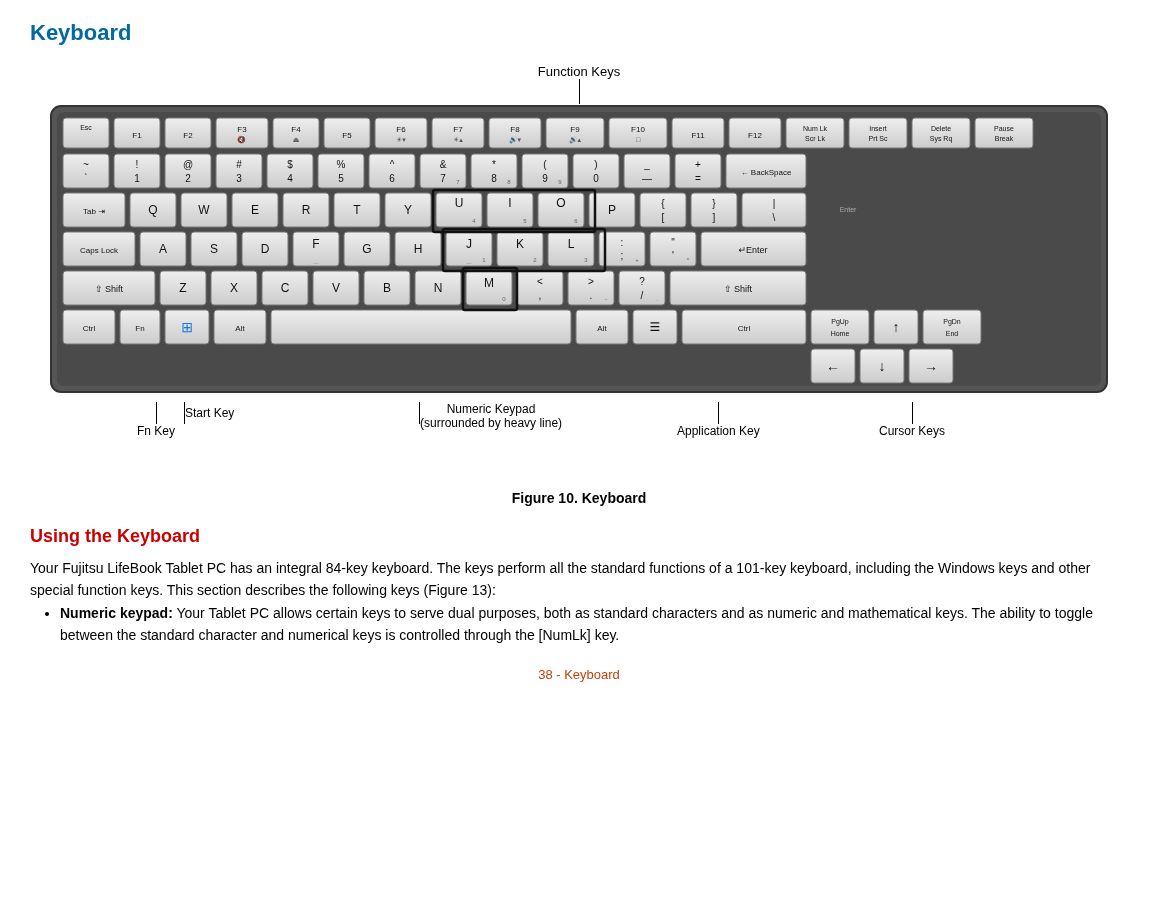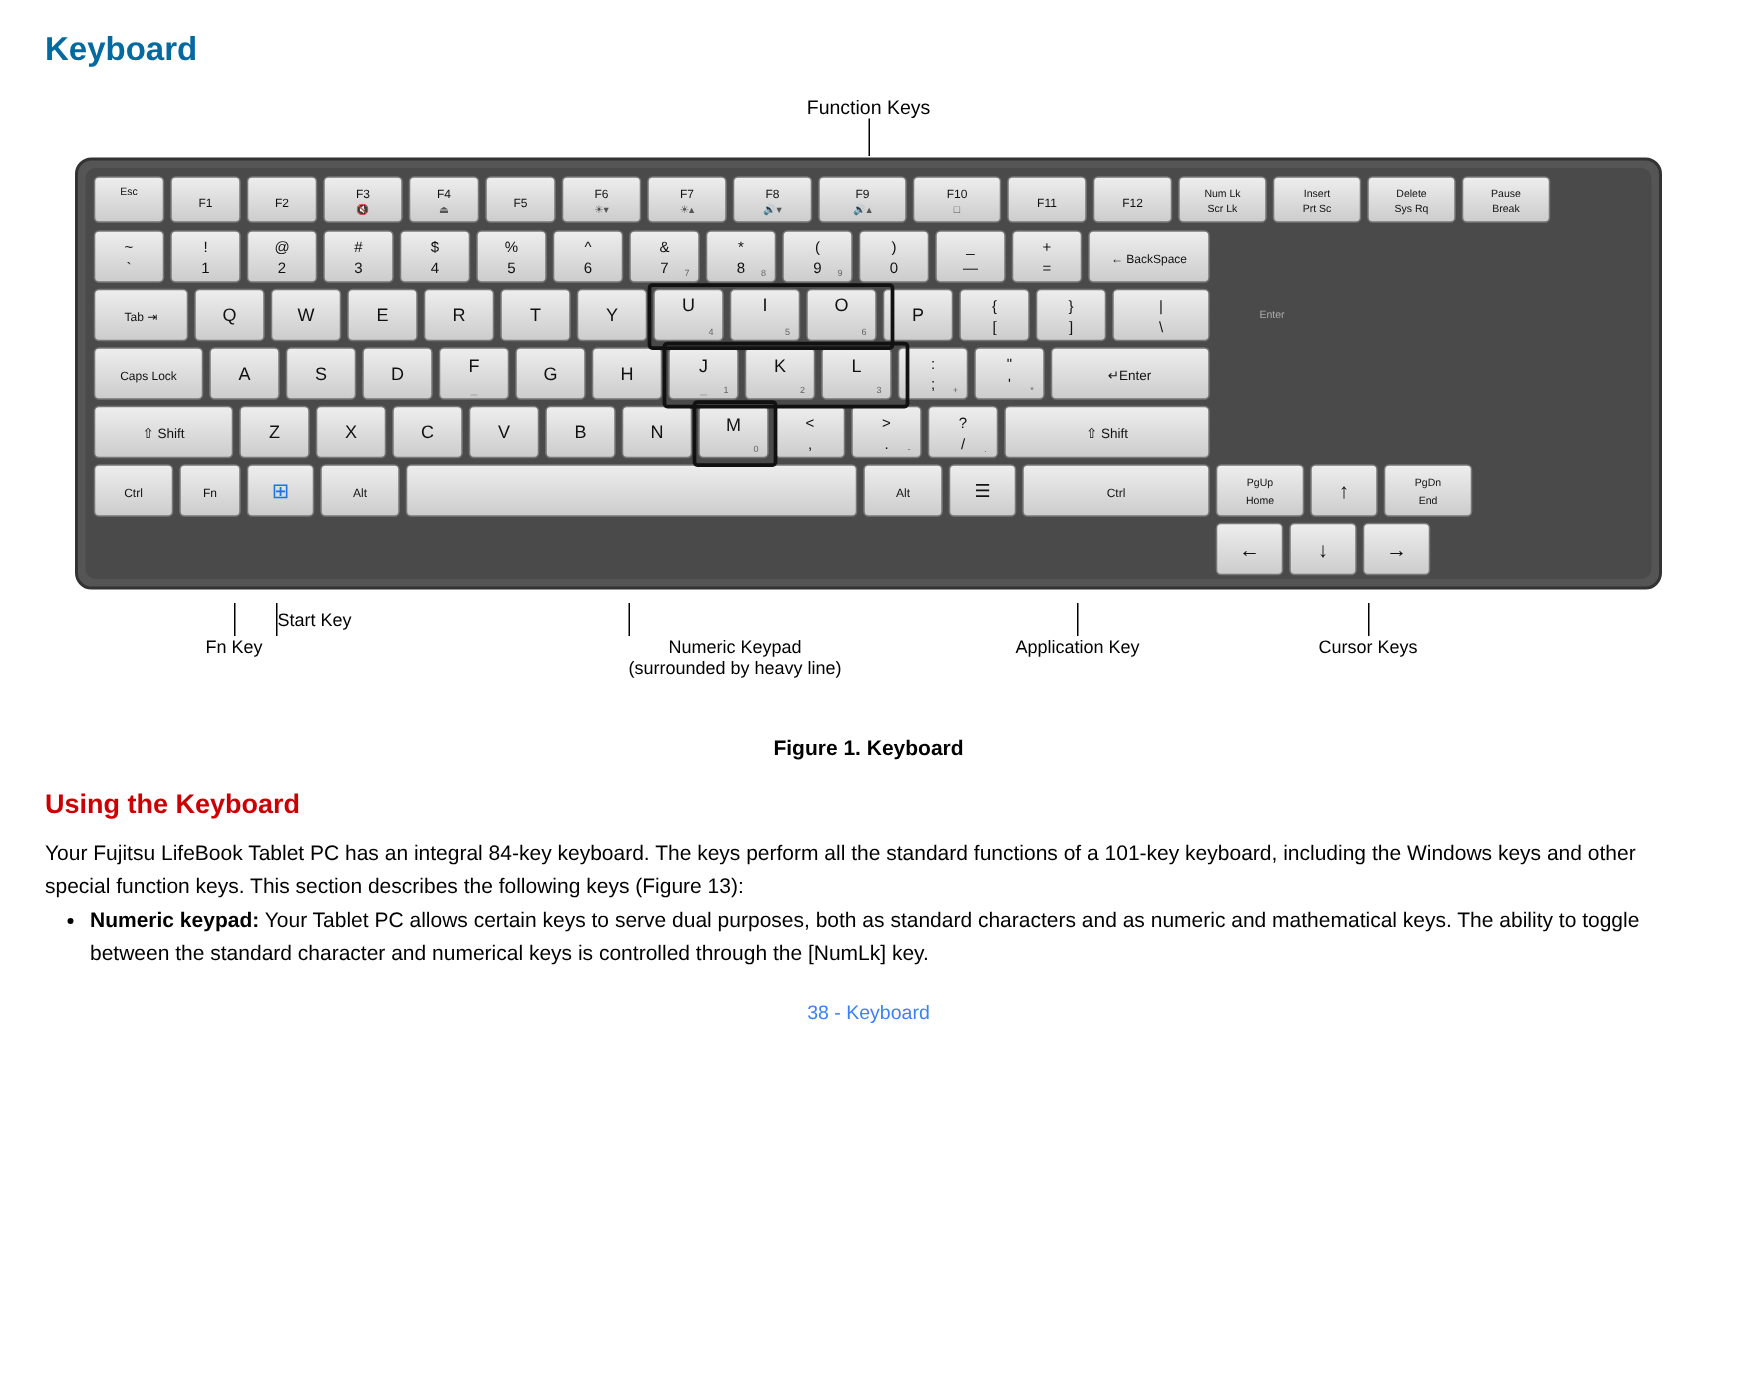--- a/index.html
+++ b/index.html
@@ -59,21 +59,21 @@
     }
 
     .bullet-list li strong {
       font-weight: bold;
     }
 
     .page-number {
       text-align: center;
       font-size: 13px;
       margin-top: 20px;
-      color: #3b82f6;
+      color: #c2410c;
     }
 
     .func-label-area {
       display: flex;
       align-items: center;
       justify-content: center;
       position: relative;
       margin-bottom: 2px;
     }
 
@@ -601,38 +601,38 @@
   <div style="position:absolute; left:88px; top:0; display:flex; flex-direction:column; align-items:center; font-size:12px;">
     <div style="width:1px; height:22px; background:#000;"></div>
     <span>Fn Key</span>
   </div>
 
   <div style="position:absolute; left:135px; top:0; display:flex; flex-direction:row; align-items:center; font-size:12px;">
     <div style="width:1px; height:22px; background:#000;"></div>
     <span>Start Key</span>
   </div>
 
-  <div style="position:absolute; left:370px; top:0; display:flex; flex-direction:column; font-size:12px; text-align:center;">
+  <div style="position:absolute; left:370px; top:0; display:flex; flex-direction:row; font-size:12px; text-align:center;">
     <div style="width:1px; height:22px; background:#000;"></div>
     <span style="white-space:pre-line; text-align:center;">Numeric Keypad
 (surrounded by heavy line)</span>
   </div>
 
   <div style="position:absolute; left:628px; top:0; display:flex; flex-direction:column; align-items:center; font-size:12px; text-align:center;">
     <div style="width:1px; height:22px; background:#000;"></div>
     <span>Application Key</span>
   </div>
 
   <div style="position:absolute; left:830px; top:0; display:flex; flex-direction:column; align-items:center; font-size:12px;">
     <div style="width:1px; height:22px; background:#000;"></div>
     <span>Cursor Keys</span>
   </div>
 </div>
 
-<div class="figure-caption">Figure 1.  Keyboard</div>
+<div class="figure-caption">Figure 10.  Keyboard</div>
 
 <h2 class="section-heading">Using the Keyboard</h2>
 <p class="body-text">Your Fujitsu LifeBook Tablet PC has an integral 84-key keyboard. The keys perform all the standard functions of a 101-key keyboard, including the Windows keys and other special function keys. This section describes the following keys (Figure 13):</p>
 
 <ul class="bullet-list">
   <li>
     <strong>Numeric keypad:</strong>
     <span> Your Tablet PC allows certain keys to serve dual purposes, both as standard characters and as numeric and mathematical keys. The ability to toggle between the standard character and numerical keys is controlled through the [NumLk] key.</span>
   </li>
 </ul>

